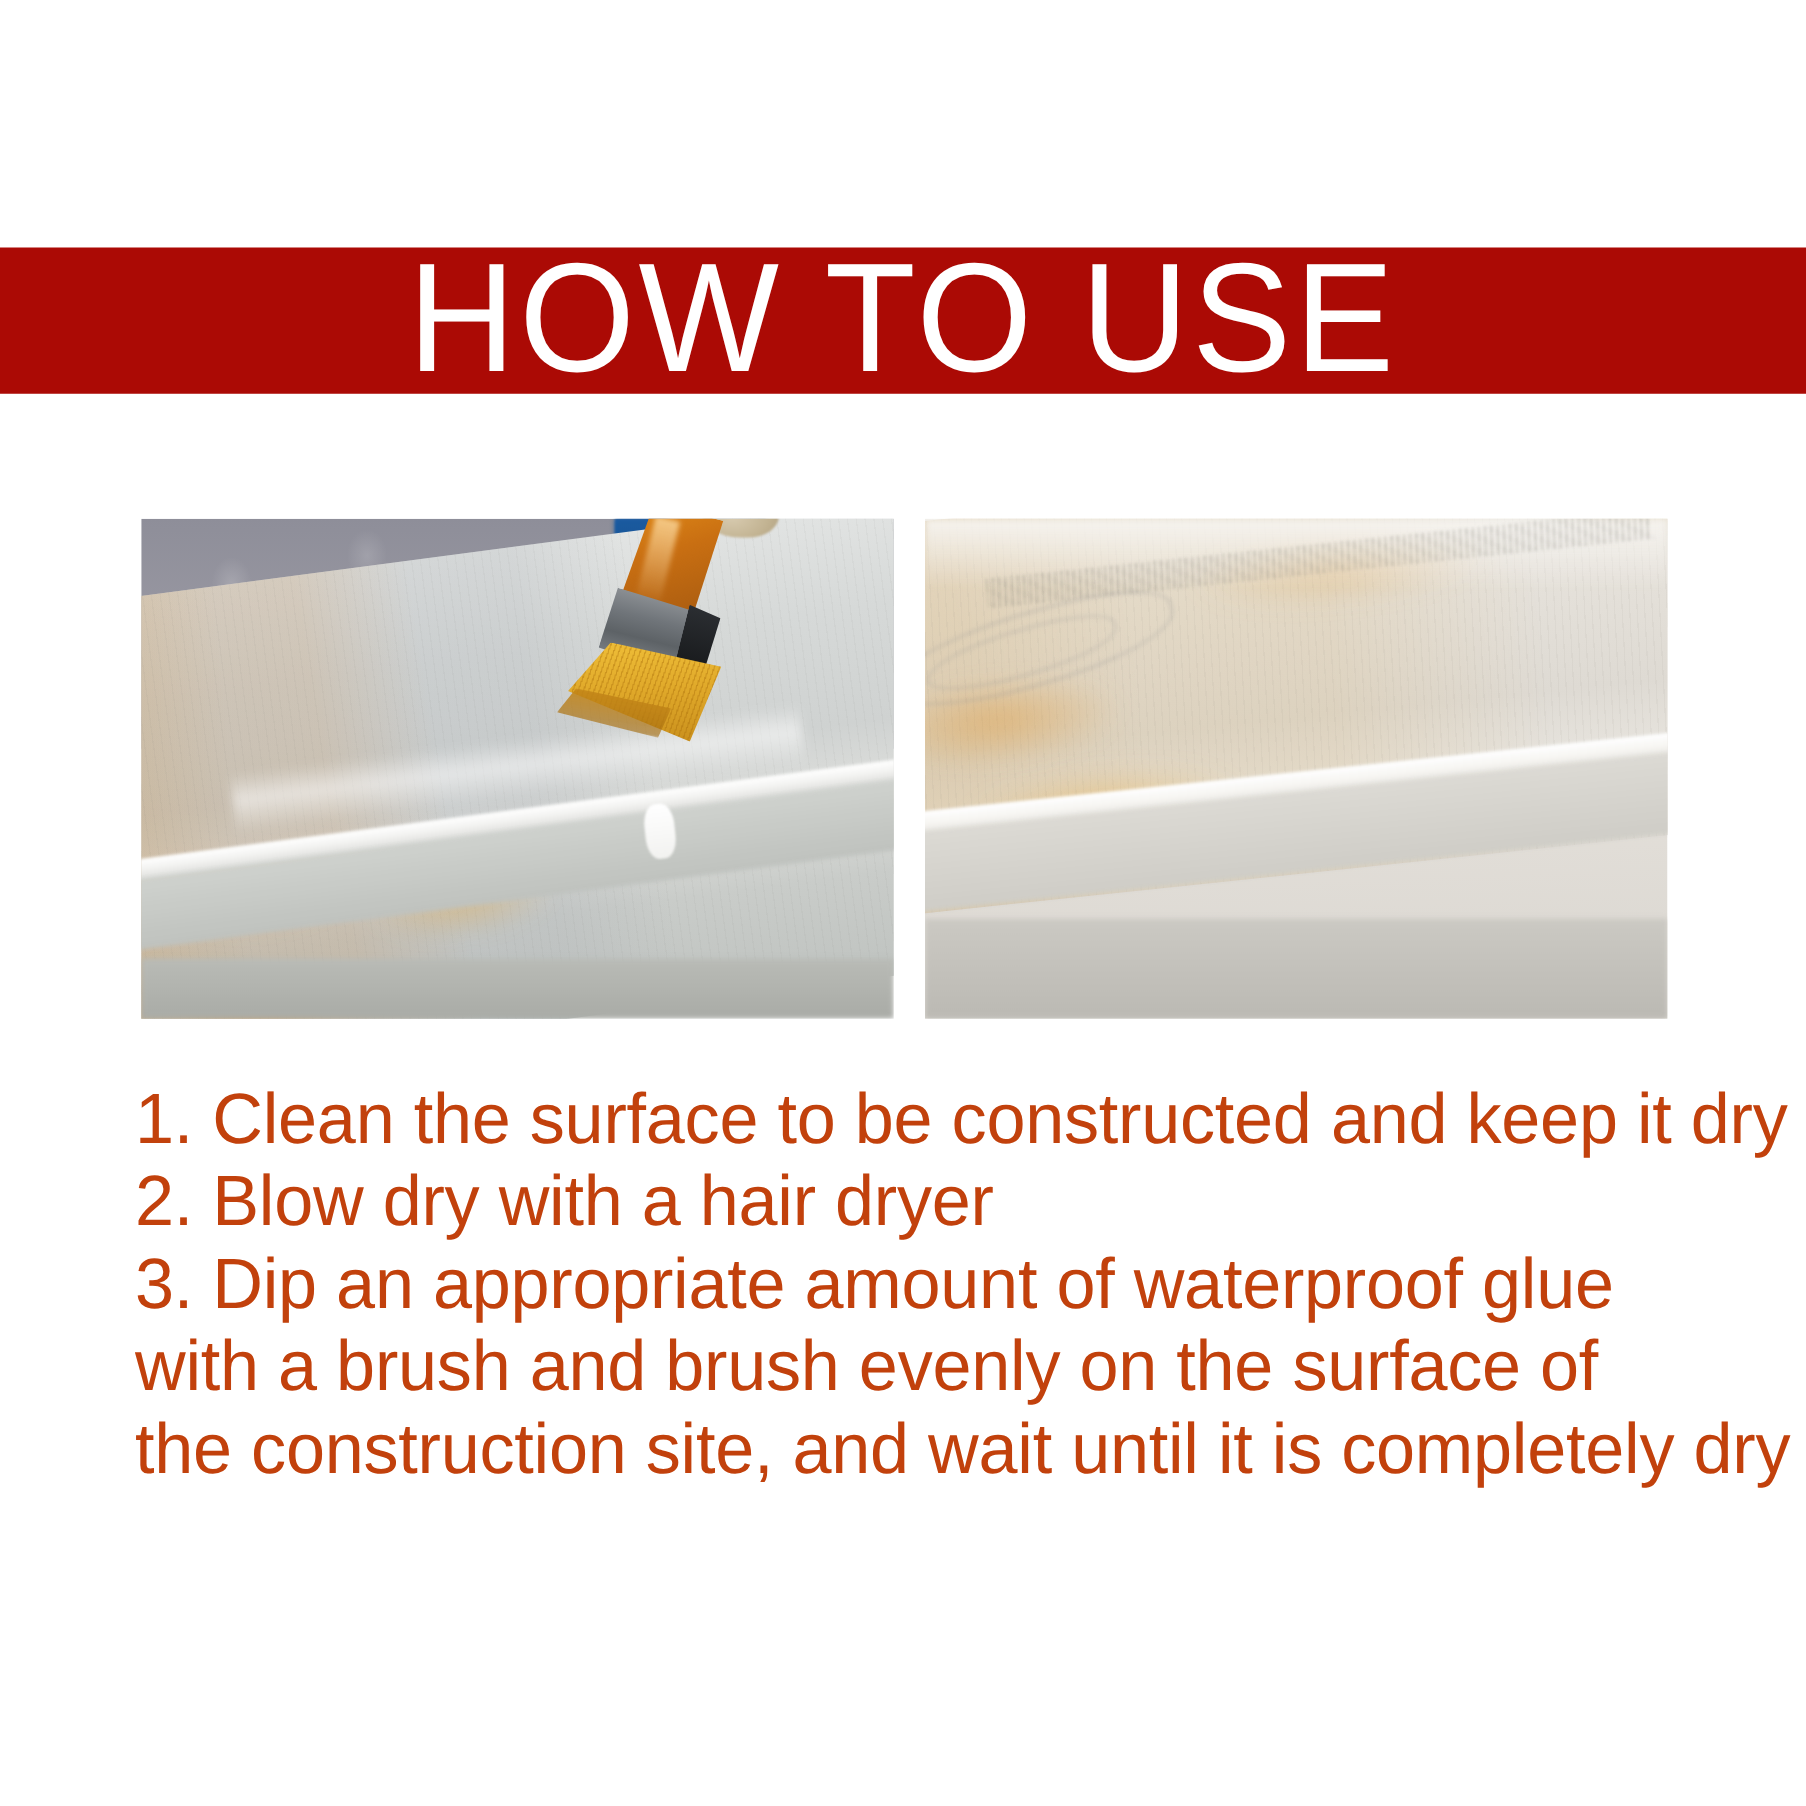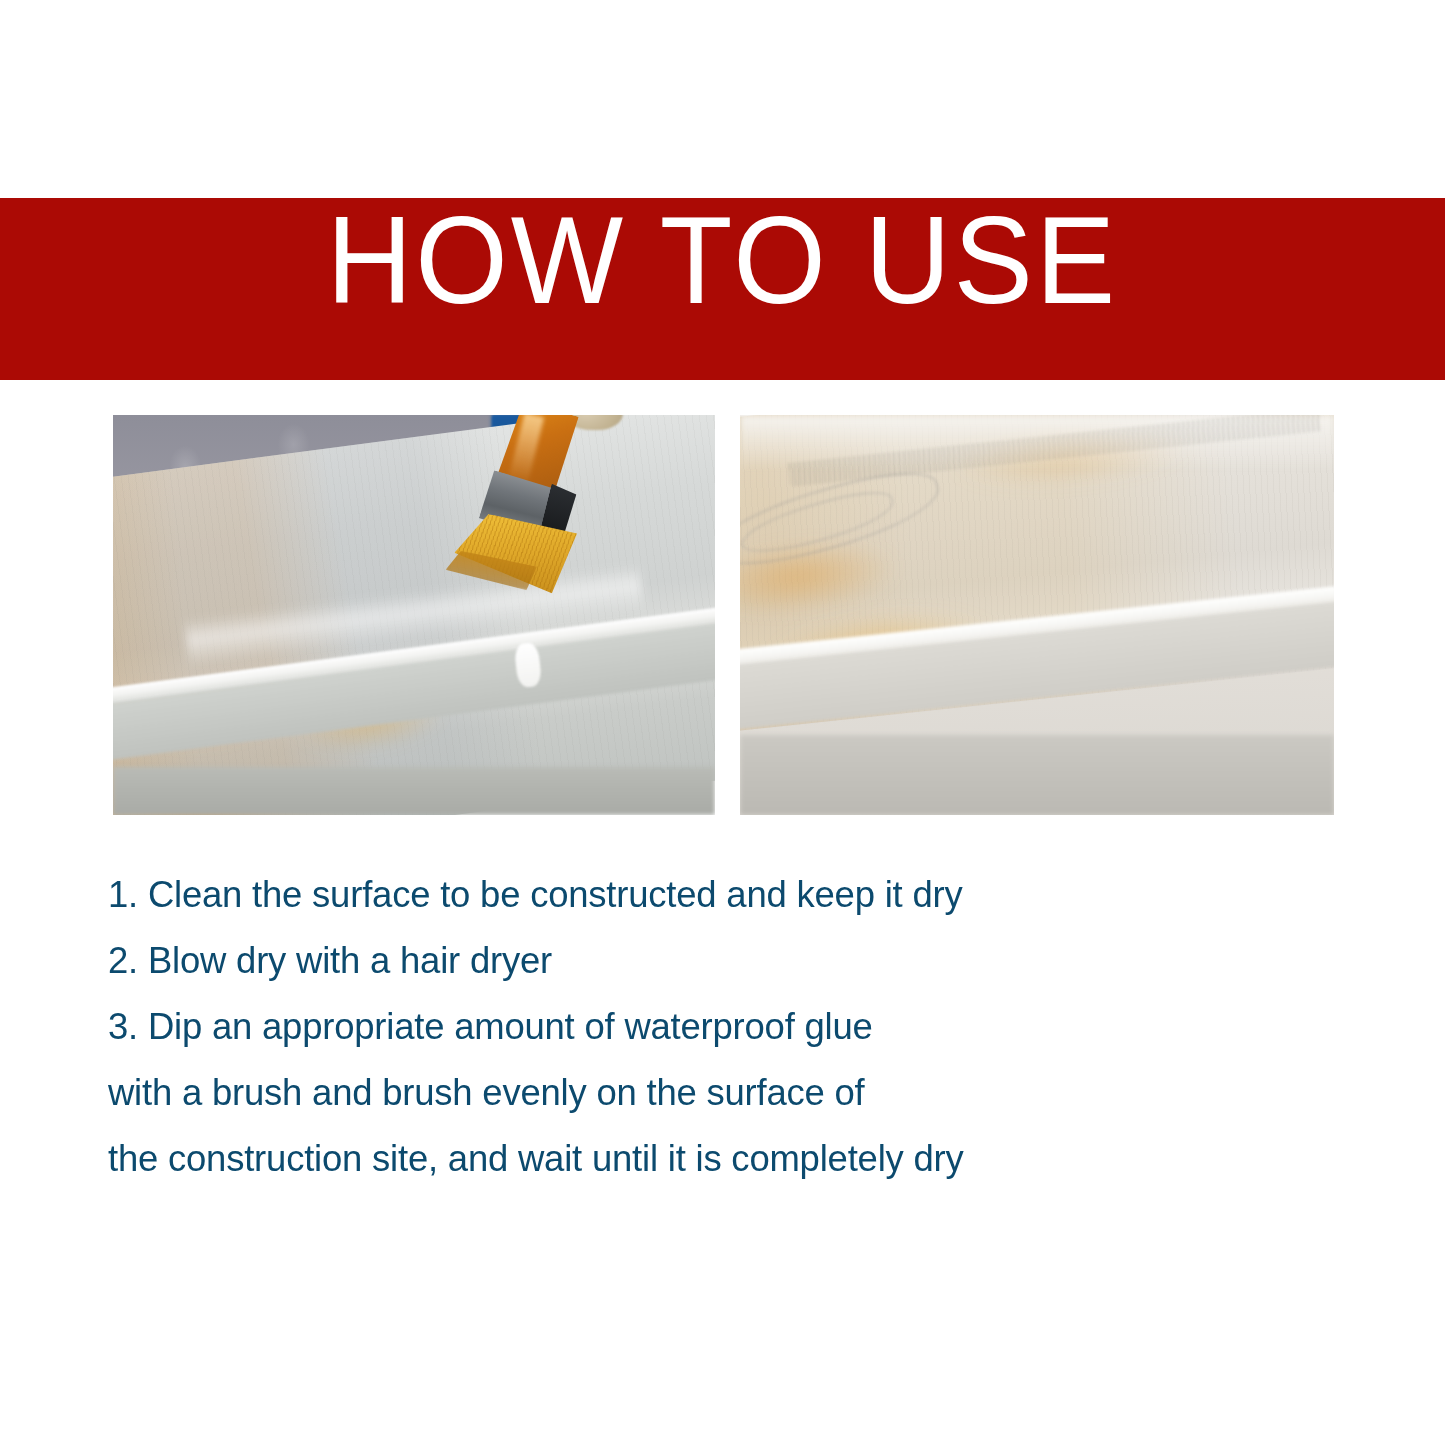--- a/index.html
+++ b/index.html
@@ -14,23 +14,24 @@
     overflow: hidden;
     font-family: "Liberation Sans", sans-serif;
   }
 
   
   #banner {
     position: absolute;
     left: 0;
     top: 198px;
     width: 1445px;
-    height: 182px;
+    height: 117px;
     background: #ab0a05;
     display: flex;
+    align-items: center;
     justify-content: center;
   }
   #banner-title {
     color: #ffffff;
     font-family: "Liberation Sans", sans-serif;
     font-size: 124px;
     line-height: 1;
     font-weight: 400;
     letter-spacing: 3px;
     white-space: nowrap;
@@ -315,23 +316,23 @@
         rgba(255,255,255,0) 2px, rgba(255,255,255,0) 5px);
     filter: blur(1.4px);
   }
 
   
   #instructions {
     position: absolute;
     left: 108px;
     top: 862px;
     width: 1300px;
-    color: #0c4a6e;
+    color: #c2410c;
     font-family: "Liberation Sans", sans-serif;
-    font-size: 37px;
+    font-size: 57px;
     line-height: 66px;
     font-weight: 400;
     letter-spacing: -0.2px;
     white-space: nowrap;
   }
   #instructions .line { display: block; transform: scaleX(0.985); transform-origin: left center; }
 </style>
 </head>
 <body>
 

